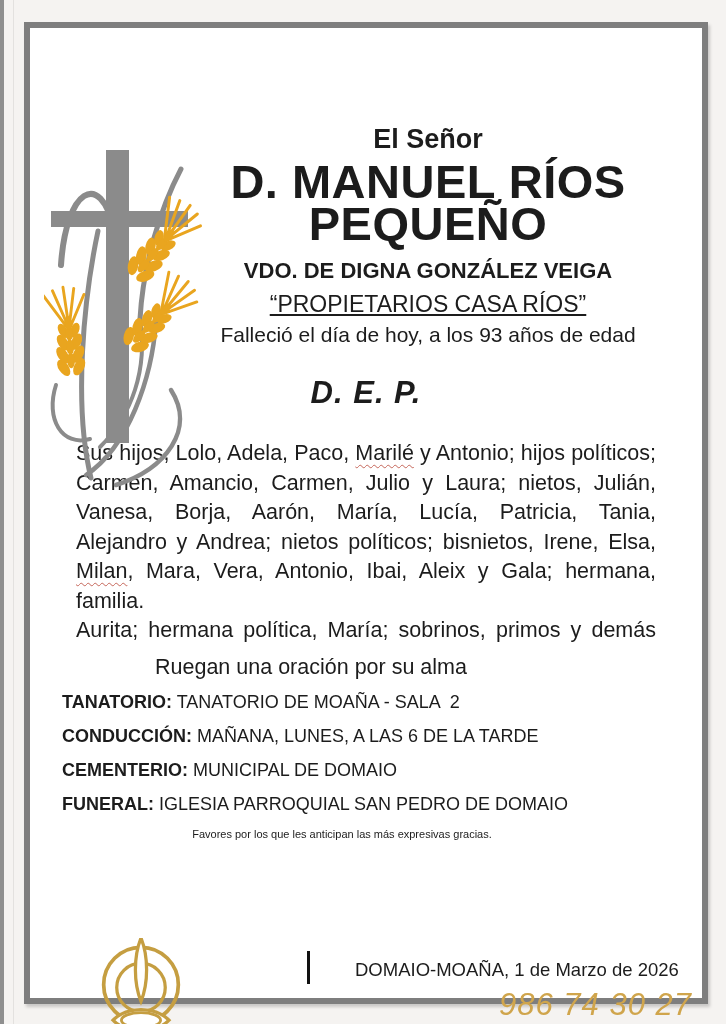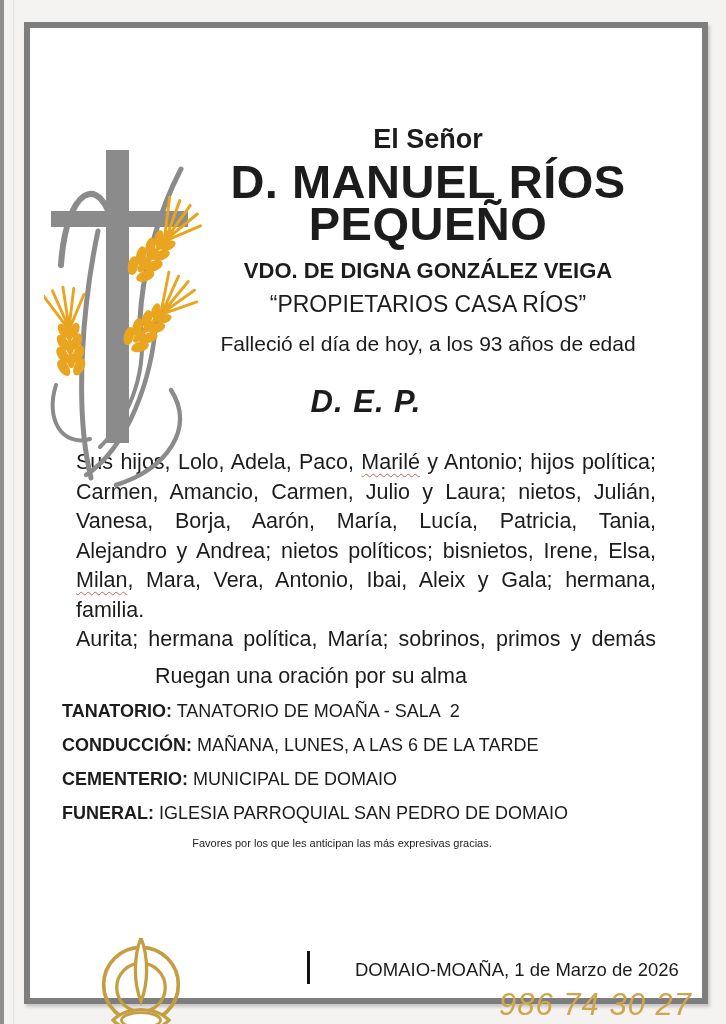--- a/index.html
+++ b/index.html
@@ -39,22 +39,22 @@
   
   .header {
     margin-top: 95px;
     padding-left: 150px;
     padding-right: 26px;
     text-align: center;
   }
   .salutation { font-size: 27px; font-weight: bold; line-height: 32px; }
   .deceased-name { font-size: 47px; font-weight: bold; line-height: 42px; margin-top: 6px; letter-spacing: 0.5px; }
   .widower-line { font-size: 22px; font-weight: bold; line-height: 26px; margin-top: 13px; }
-  .house-name { font-size: 23px; line-height: 27px; margin-top: 7px; }
-  .death-line { font-size: 21px; line-height: 25px; margin-top: 13px; }
+  .house-name { font-size: 23px; line-height: 27px; margin-top: 7px; text-decoration: underline; }
+  .death-line { font-size: 21px; line-height: 25px; margin-top: 4px; }
 
   .dep { text-align: center; font-size: 31px; font-weight: bold; margin-top: 28px; letter-spacing: 1px; font-style: italic; }
 
   
   .eulogy {
     margin-top: 28px;
     padding: 0 46px;
     font-size: 21.5px;
     line-height: 29.5px;
   }
@@ -167,21 +167,21 @@
       <div class="salutation">El Señor</div>
       <div class="deceased-name">D. MANUEL RÍOS PEQUEÑO</div>
       <div class="widower-line">VDO. DE DIGNA GONZÁLEZ VEIGA</div>
       <div class="house-name">“PROPIETARIOS CASA RÍOS”</div>
       <div class="death-line">Falleció el día de hoy, a los 93 años de edad</div>
     </div>
 
     <div class="dep">D. E. P.</div>
 
     <div class="eulogy">
-        <div class="eulogy-line just"><span>Sus hijos, Lolo, Adela, Paco, </span><span class="misspelled">Marilé</span><span> y Antonio; hijos política;</span></div>
+        <div class="eulogy-line just"><span>Sus hijos, Lolo, Adela, Paco, </span><span class="misspelled">Marilé</span><span> y Antonio; hijos políticos;</span></div>
         <div class="eulogy-line just"><span>Carmen, Amancio, Carmen, Julio y Laura; nietos, Julián,</span></div>
         <div class="eulogy-line just"><span>Vanesa, Borja, Aarón, María, Lucía, Patricia, Tania,</span></div>
         <div class="eulogy-line just"><span>Alejandro y Andrea; nietos políticos; bisnietos, Irene, Elsa,</span></div>
         <div class="eulogy-line just"><span class="misspelled">Milan</span><span>, Mara, Vera, Antonio, Ibai, Aleix y Gala; hermana,</span></div>
         <div class="eulogy-line"><span>familia.</span></div>
         <div class="eulogy-line just"><span>Aurita; hermana política, María; sobrinos, primos y demás</span></div>
       </div>
 
     <div class="prayer">Ruegan una oración por su alma</div>
 

